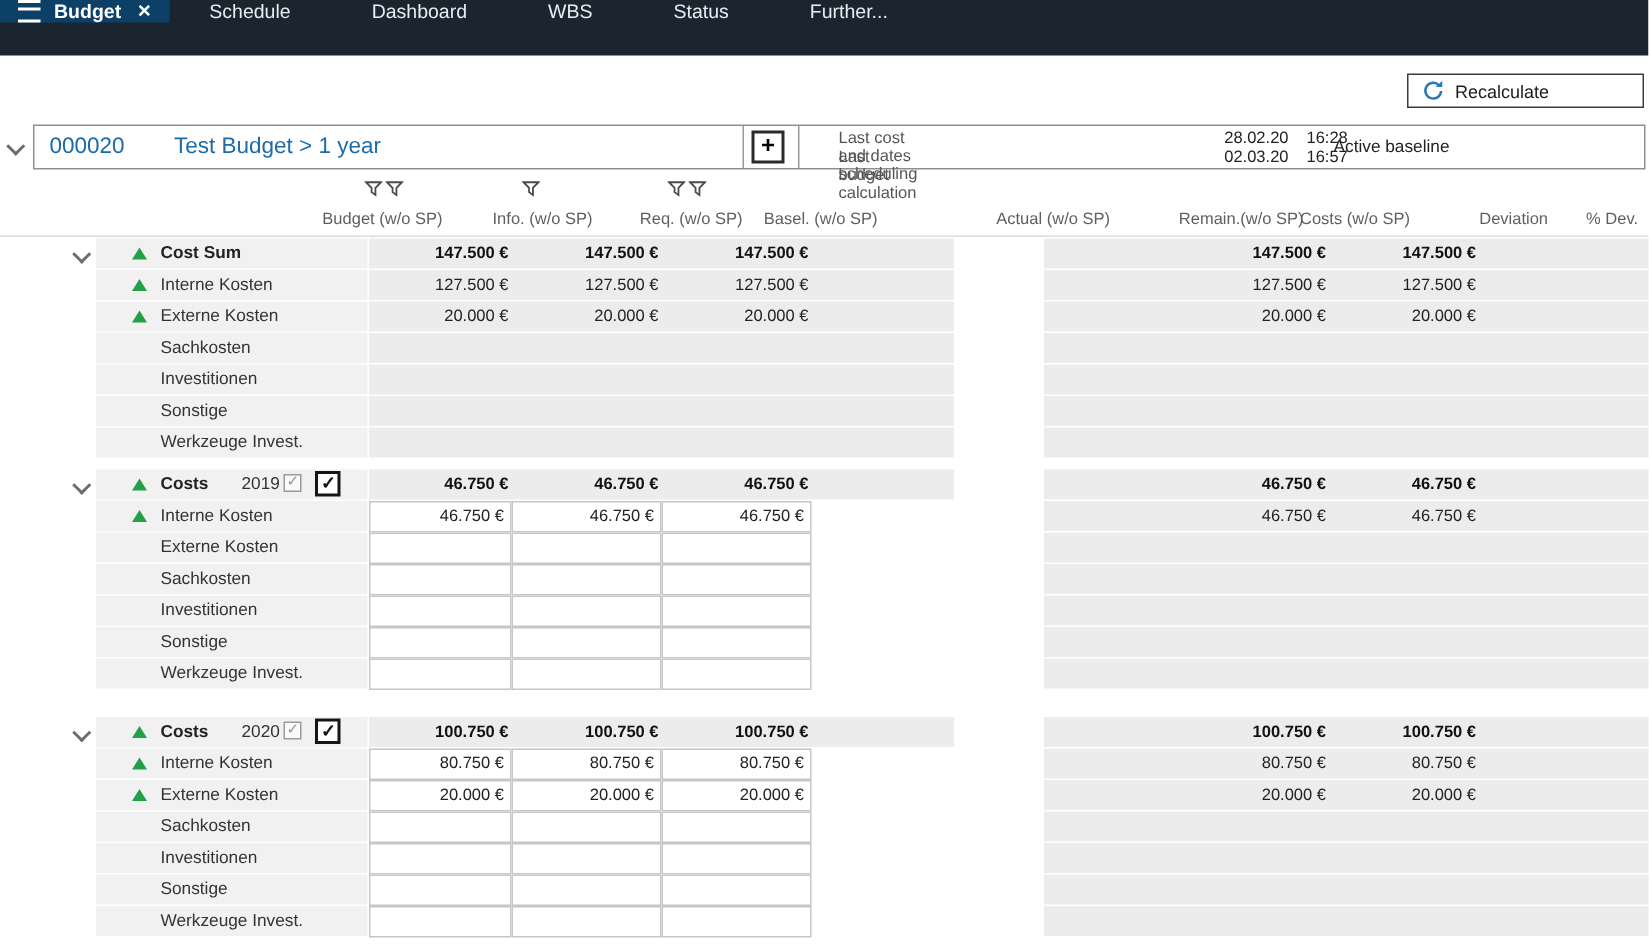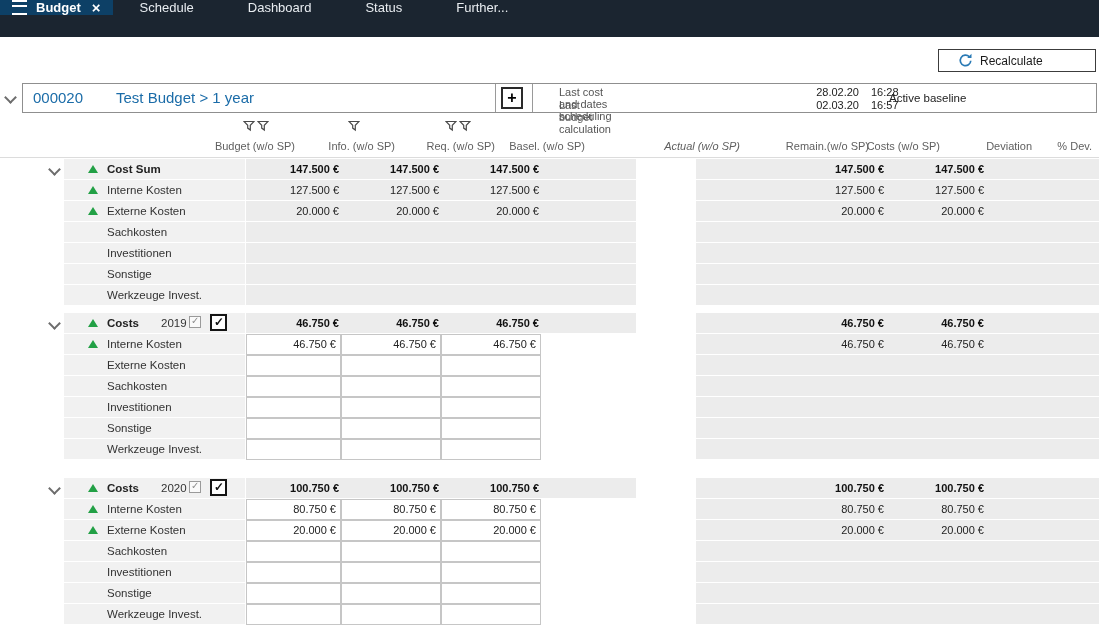--- a/index.html
+++ b/index.html
@@ -10,21 +10,21 @@
   .tabbar{position:absolute;top:0;left:0;width:1099px;height:37px;background:#1b2530;display:flex;align-items:flex-start;}
   .tab{display:flex;align-items:center;padding:0 27px;color:#e9edf1;font-size:13px;cursor:default;white-space:nowrap;}
   .tab.active{background:#0d4066;color:#fff;font-weight:bold;padding:0 12px;gap:9px;}
   .tabfill{flex:1;background:#222d3a;}
   .burger{display:inline-block;width:15px;height:11px;border-top:2px solid #fff;border-bottom:2px solid #fff;position:relative;}
   .burger::after{content:"";position:absolute;left:0;top:3px;width:15px;height:2px;background:#fff;}
   .closex{font-weight:bold;font-size:15px;line-height:15px;color:#fff;margin-left:2px;}
 
   
   .recalc{position:absolute;top:49px;left:938px;width:158px;height:23px;background:#fff;border:1px solid #3c3c3c;
-    display:flex;align-items:center;gap:7px;padding:0 19px;font-size:12px;color:#1a1a1a;font-family:inherit;cursor:pointer;}
+    display:flex;align-items:center;gap:7px;padding:0 9px;font-size:12px;color:#1a1a1a;font-family:inherit;cursor:pointer;}
 
   
   .projbox{position:absolute;top:83px;left:22px;width:1075px;height:30px;border:1px solid #8f8f8f;background:#fff;box-sizing:border-box;}
   .pnum{position:absolute;left:10px;top:0;line-height:28px;font-size:15px;color:#1b6ca8;}
   .pname{position:absolute;left:93px;top:0;line-height:28px;font-size:15px;color:#1b6ca8;}
   .vdiv{position:absolute;top:0;width:1px;height:28px;background:#9a9a9a;}
   .plusbtn{position:absolute;left:478px;top:3px;width:22px;height:22px;border:2px solid #2a2a2a;background:#fff;
     font-size:16px;font-weight:bold;line-height:16px;text-align:center;padding:0;font-family:inherit;cursor:pointer;}
   .iline{position:absolute;height:13px;font-size:11px;color:#555;}
   .ilabel{position:absolute;left:536px;top:0;}
@@ -71,20 +71,23 @@
       <span class="closex">×</span>
     </div>
     <div id="tabstrip" style="display:flex">
         <div class="tab">
           <span>Schedule</span>
         </div>
         <div class="tab">
           <span>Dashboard</span>
         </div>
         <div class="tab">
+          <span>WBS</span>
+        </div>
+        <div class="tab">
           <span>Status</span>
         </div>
         <div class="tab">
           <span>Further...</span>
         </div>
       </div>
     <div class="tabfill"></div>
   </div>
 
   <button class="recalc">
@@ -135,21 +138,21 @@
       <span class="colhead" style="left: 385px;">Req. (w/o SP)</span>
       <span class="fwrap" style="left: 445px;">
         <svg width="12" height="12" viewBox="0 0 12 11">
           <path d="M1 1h10L7.3 4.8v4.7L4.7 7.6V4.8L1 1z" fill="none" stroke="#4a4a4a" stroke-width="1.2"></path>
         </svg>
         <svg width="12" height="12" viewBox="0 0 12 11">
           <path d="M1 1h10L7.3 4.8v4.7L4.7 7.6V4.8L1 1z" fill="none" stroke="#4a4a4a" stroke-width="1.2"></path>
         </svg>
       </span>
       <span class="colhead" style="left: 475px;">Basel. (w/o SP)</span>
-      <span class="colhead" style="left: 630px; font-style: italic;">Actual (w/o SP)</span>
+      <span class="colhead" style="left: 630px;">Actual (w/o SP)</span>
       <span class="colhead" style="left: 730px; margin-left: 29px;">Remain.(w/o SP)</span>
       <span class="colhead" style="left: 830px;">Costs (w/o SP)</span>
       <span class="colhead" style="left: 922px;">Deviation</span>
       <span class="colhead" style="left: 982px;">% Dev.</span>
     </div>
   <div class="hline"></div>
   <div id="tbody">
       <div class="row" style="top: 159px;">
         <span class="chev grp"></span>
         <div class="lbl"></div>

